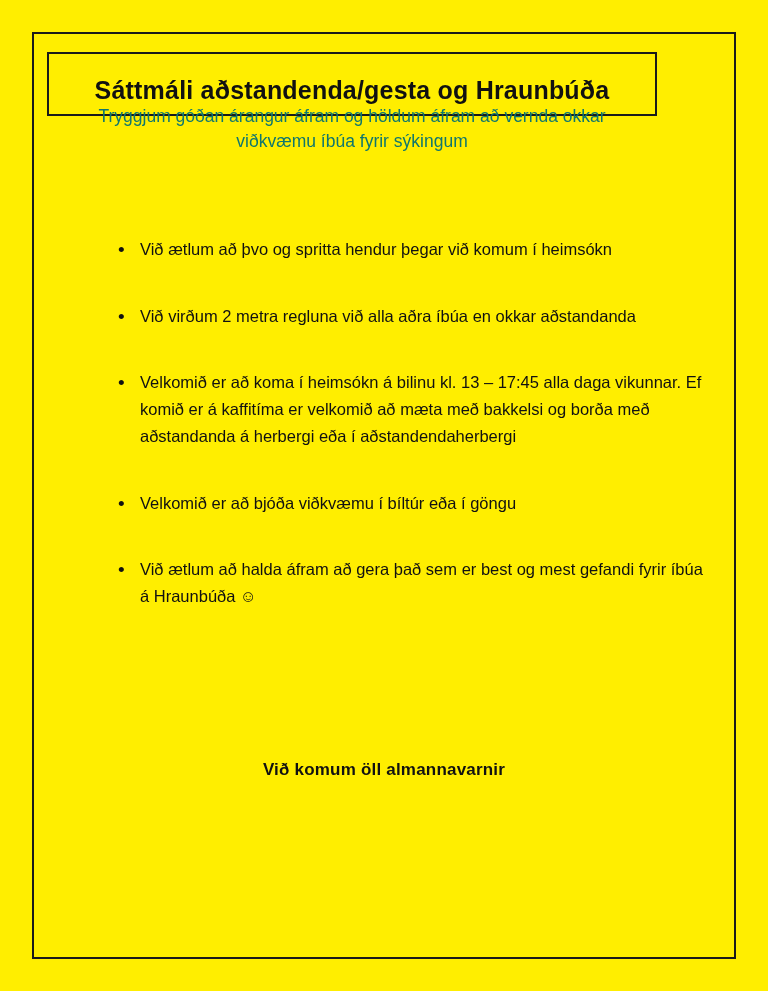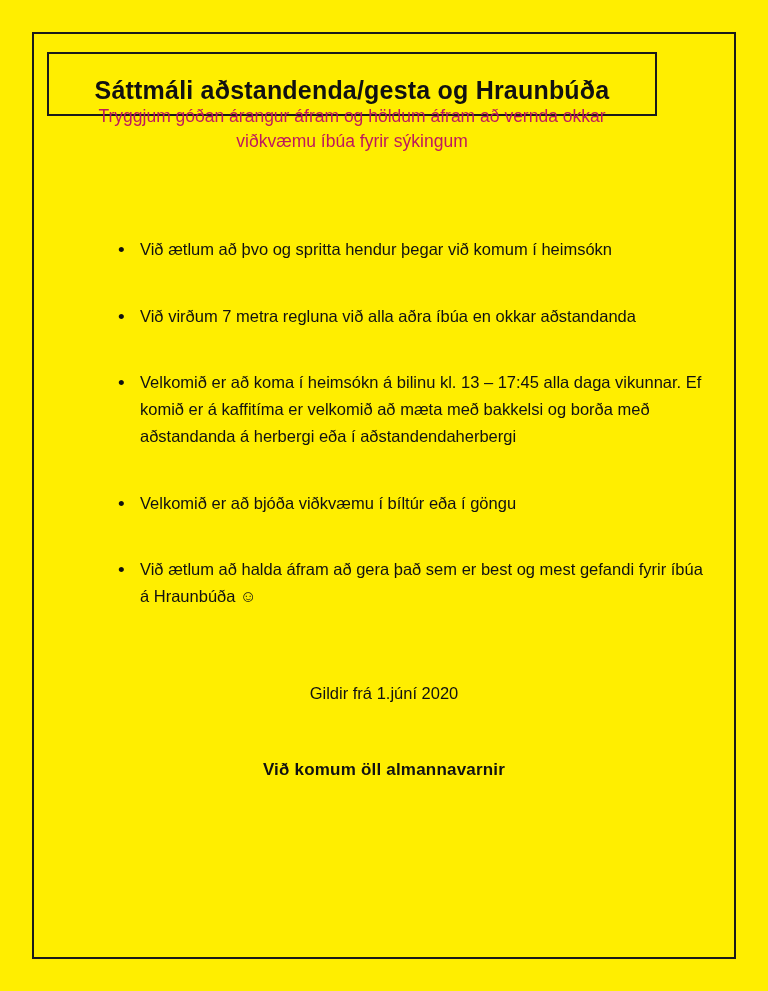--- a/index.html
+++ b/index.html
@@ -48,21 +48,21 @@
     letter-spacing: 0.2px;
     line-height: 1.1;
   }
   .subtitle {
     position: absolute;
     left: 72px;
     top: 104px;
     width: 560px;
     text-align: center;
     font-size: 17.5px;
-    color: #be185d;
+    color: #0f766e;
     line-height: 1.45;
   }
   ul.rules {
     position: absolute;
     left: 96px;
     top: 196px;
     width: 590px;
     margin: 0;
     padding: 0 0 0 22px;
     list-style: none;
@@ -113,22 +113,21 @@
   <div id="poster-frame"></div>
 
   <div class="title-box">
     <div class="title-text">Sáttmáli aðstandenda/gesta og Hraunbúða</div>
   </div>
 
   <div class="subtitle">Tryggjum góðan árangur áfram og höldum áfram að vernda okkar viðkvæmu íbúa fyrir sýkingum</div>
 
   <ul class="rules">
     <li>Við ætlum að þvo og spritta hendur þegar við komum í heimsókn</li>
-    <li>Við virðum 7 metra regluna við alla aðra íbúa en okkar aðstandanda</li>
+    <li>Við virðum 2 metra regluna við alla aðra íbúa en okkar aðstandanda</li>
     <li>Velkomið er að koma í heimsókn á bilinu kl. 13 – 17:45 alla daga vikunnar.  Ef komið er á kaffitíma er velkomið að mæta með bakkelsi og borða með aðstandanda á herbergi eða í aðstandendaherbergi</li>
     <li>Velkomið er að bjóða viðkvæmu í bíltúr eða í göngu</li>
     <li>Við ætlum að halda áfram að gera það sem er best og mest gefandi fyrir íbúa á Hraunbúða ☺</li>
   </ul>
 
-  <div class="valid-from">Gildir frá 1.júní 2020</div>
 
   <div class="closing">Við komum öll almannavarnir</div>
 </div>
 
 </body></html>

